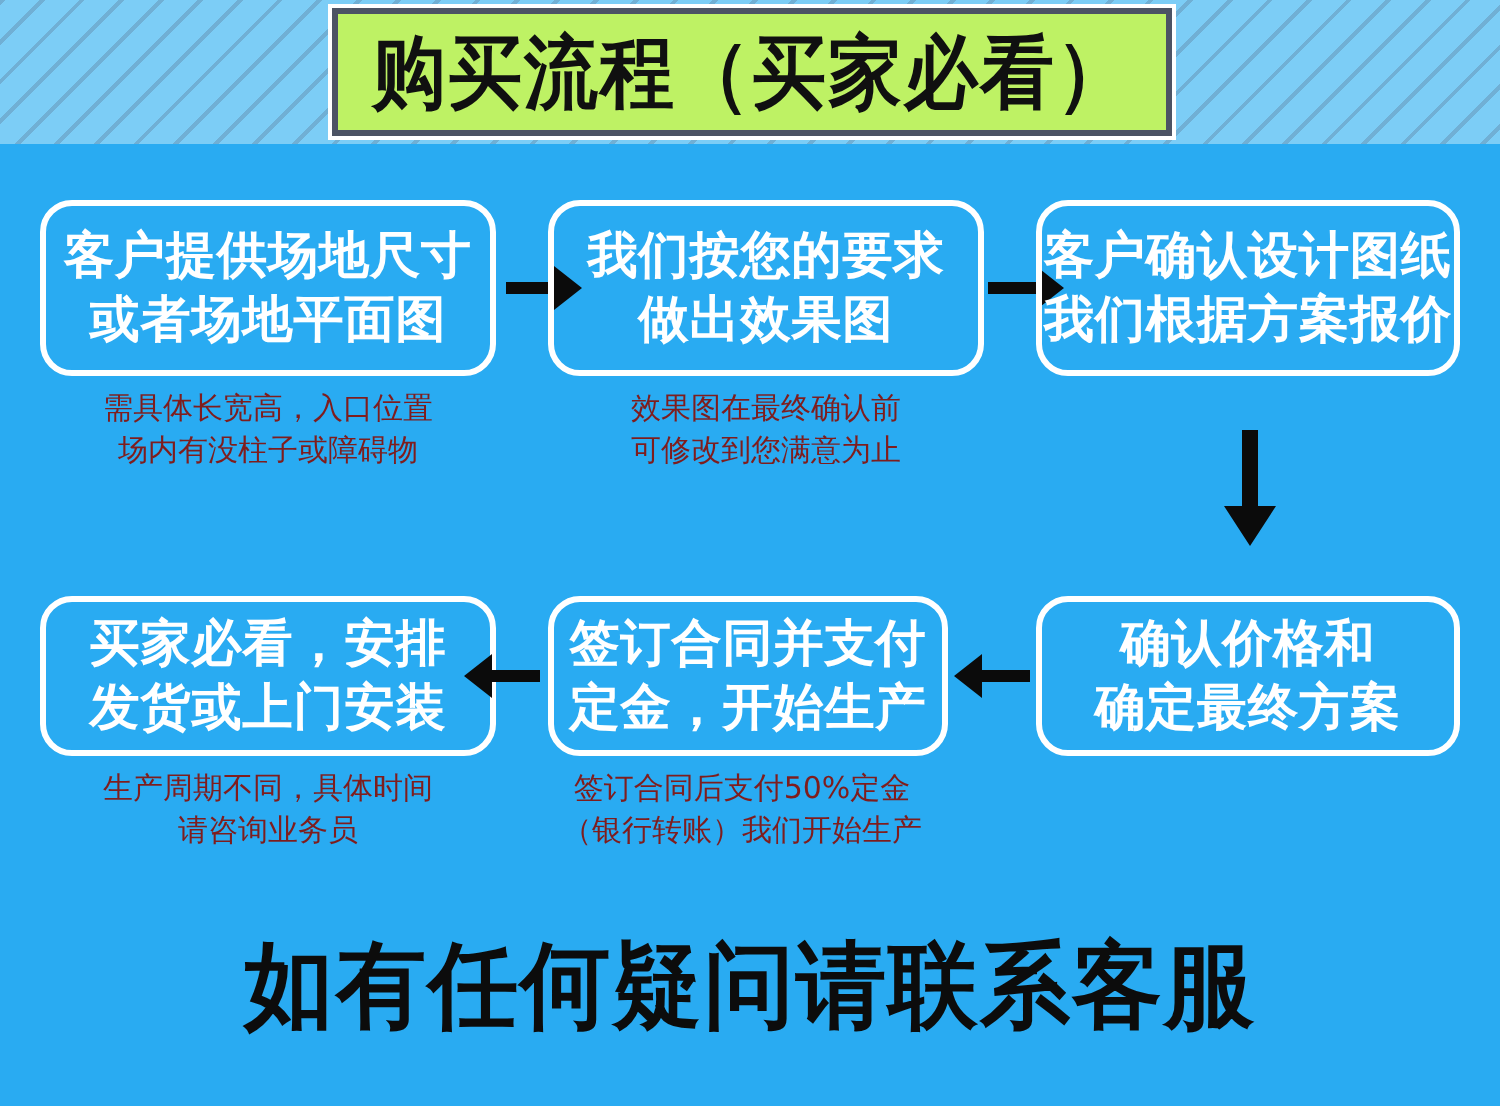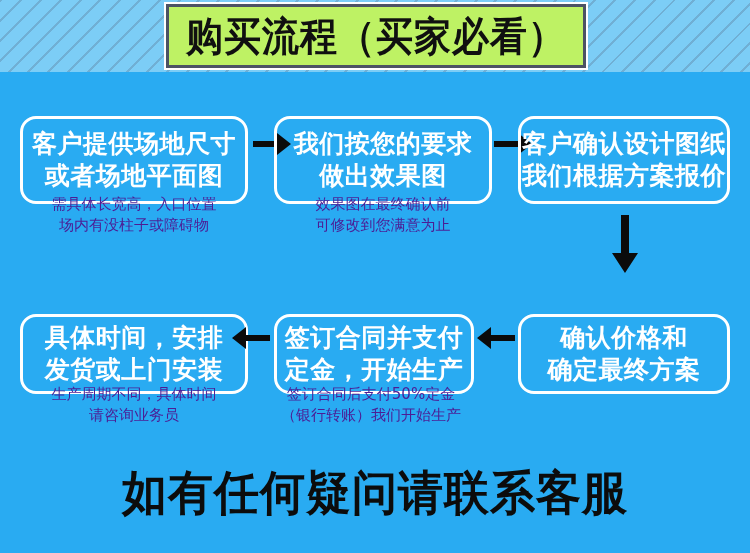--- a/index.html
+++ b/index.html
@@ -70,34 +70,33 @@
   .step-box {
     position: absolute;
     border: 3px solid #ffffff;
     border-radius: 16px;
     box-sizing: border-box;
     background: transparent;
     display: flex;
     flex-direction: column;
     align-items: center;
     justify-content: center;
-    margin-top: 16px;
   }
   .step-line {
     color: #ffffff;
     font-weight: bold;
     font-size: 25px;
     line-height: 1.28;
     white-space: nowrap;
     letter-spacing: 0.5px;
   }
 
   .caption {
     position: absolute;
-    color: #4c1d95;
+    color: #7f1d1d;
     font-size: 15px;
     line-height: 1.42;
     text-align: center;
     white-space: nowrap;
   }
   .caption div { display: block; }
 
   
   .arrow {
     position: absolute;
@@ -174,21 +173,21 @@
     <span class="step-line">我们根据方案报价</span>
   </div>
 
   <div class="arrow" style="left:610px; top:215px;">
     <svg width="30" height="58" viewBox="0 0 30 58" aria-hidden="true">
       <path d="M11 0 L19 0 L19 38 L28 38 L15 58 L2 38 L11 38 Z" fill="#0b0b0b"></path>
     </svg>
   </div>
 
   <div class="step-box" style="left:20px; top:298px; width:228px; height:80px;">
-    <span class="step-line">具体时间，安排</span>
+    <span class="step-line">买家必看，安排</span>
     <span class="step-line">发货或上门安装</span>
   </div>
   <div class="caption" style="left:20px; top:384px; width:228px;">
     <div>生产周期不同，具体时间</div>
     <div>请咨询业务员</div>
   </div>
 
   <div class="arrow" style="left:232px; top:323px;">
     <svg width="38" height="30" viewBox="0 0 38 30" aria-hidden="true">
       <path d="M38 12 L14 12 L14 4 L0 15 L14 26 L14 18 L38 18 Z" fill="#0b0b0b"></path>

